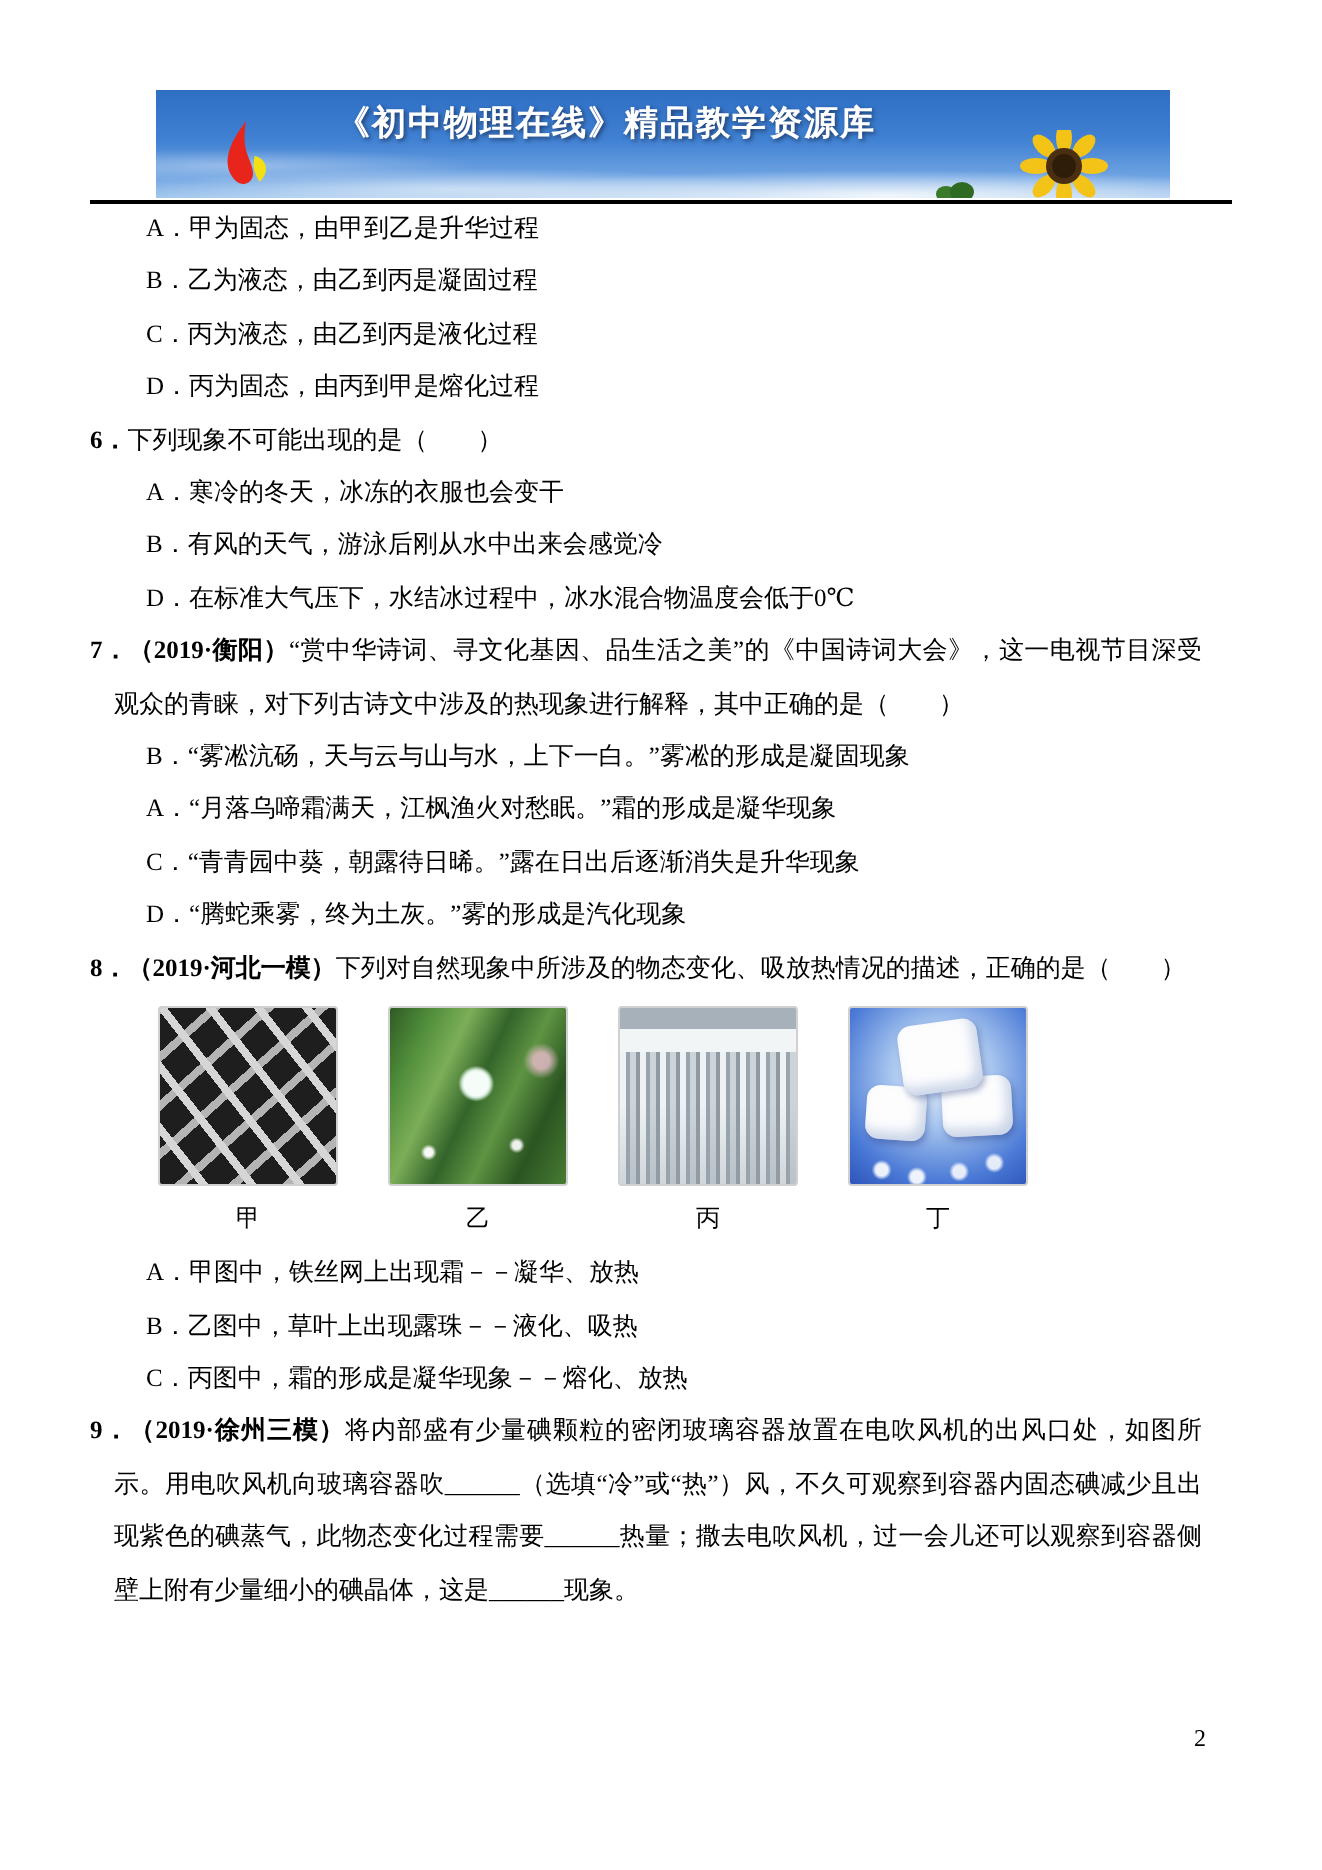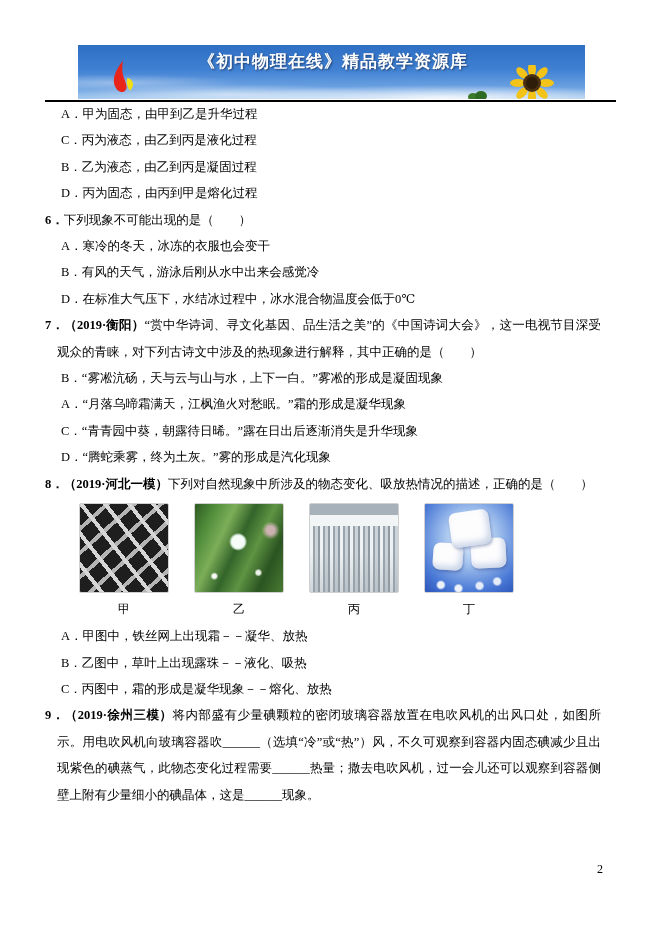--- a/index.html
+++ b/index.html
@@ -12,21 +12,21 @@
   .banner{
     position:absolute;left:78px;top:45px;width:507px;height:54px;
     background:
       radial-gradient(60% 34% at 72% 98%, rgba(255,255,255,.85), rgba(255,255,255,0) 70%),
       radial-gradient(45% 28% at 30% 92%, rgba(255,255,255,.55), rgba(255,255,255,0) 70%),
       radial-gradient(35% 22% at 8% 70%, rgba(255,255,255,.35), rgba(255,255,255,0) 70%),
       linear-gradient(to bottom,#2e6fc4 0%,#3f80d2 45%,#6ea3e2 80%,#a5c9ee 100%);
     overflow:hidden;
   }
   .banner-logo{position:absolute;left:32px;top:14px;width:26px;height:36px;}
-  .banner-text{position:absolute;left:90px;top:5px;width:330px;text-align:center;}
+  .banner-text{position:absolute;left:90px;top:5px;width:330px;text-align:left;}
   .banner-title{
     color:#fff;font-weight:bold;font-size:17px;line-height:24px;letter-spacing:1px;
     text-shadow:1px 1px 2px rgba(20,30,60,.65);
     font-family:"Liberation Serif",serif;
   }
   .banner-url{
     color:#ff1f1f;font-weight:bold;font-size:14px;line-height:18px;letter-spacing:2px;
     font-family:"Liberation Mono","DejaVu Sans Mono",monospace;
     text-shadow:0 1px 1px rgba(255,255,255,.4);
     margin-top:48px;
@@ -35,21 +35,21 @@
   .banner-plant{position:absolute;right:96px;bottom:-2px;width:22px;height:13px;}
   .header-rule{
     position:absolute;left:45px;top:100px;width:571px;height:0;
     border-top:2px solid #000;
   }
   
   .content{
     position:absolute;left:45px;top:101px;width:556px;
     font-size:12.5px;line-height:26.4px;text-align:justify;
   }
-  .opt{margin-left:16px;}
+  .opt{margin-left:28px;}
   .q-head{padding-left:12px;text-indent:-12px;}
   .q-num,.q-src{font-weight:bold;}
   
   .figs{display:flex;gap:25px;margin:6px 0 2px 34px;line-height:normal;}
   .fig{width:90px;text-align:center;}
   .fig-img{
     width:88px;height:88px;border:1px solid #d0d0d0;border-radius:2px;
     position:relative;overflow:hidden;
   }
   .fig-label{font-size:12px;line-height:24px;margin-top:4px;}
@@ -124,22 +124,22 @@
     </g>
     <circle cx="27" cy="18" r="9" fill="#4a3010"></circle>
     <circle cx="27" cy="18" r="6" fill="#2e1d08"></circle>
   </svg>
 </div>
 <div class="header-rule"></div>
 
 <div class="content">
 
   <div class="opt">A．甲为固态，由甲到乙是升华过程</div>
+  <div class="opt">B．乙为液态，由乙到丙是凝固过程</div>
   <div class="opt">C．丙为液态，由乙到丙是液化过程</div>
-  <div class="opt">B．乙为液态，由乙到丙是凝固过程</div>
   <div class="opt">D．丙为固态，由丙到甲是熔化过程</div>
 
   <div class="q-head"><b class="q-num">6．</b><span>下列现象不可能出现的是（　　）</span></div>
   <div class="opt">A．寒冷的冬天，冰冻的衣服也会变干</div>
   <div class="opt">B．有风的天气，游泳后刚从水中出来会感觉冷</div>
   <div class="opt">D．在标准大气压下，水结冰过程中，冰水混合物温度会低于0℃</div>
 
   <div class="q-head"><b class="q-num">7．</b><b class="q-src">（2019·衡阳）</b><span>“赏中华诗词、寻文化基因、品生活之美”的《中国诗词大会》，这一电视节目深受观众的青睐，对下列古诗文中涉及的热现象进行解释，其中正确的是（　　）</span></div>
   <div class="opt">B．“雾凇沆砀，天与云与山与水，上下一白。”雾凇的形成是凝固现象</div>
   <div class="opt">A．“月落乌啼霜满天，江枫渔火对愁眠。”霜的形成是凝华现象</div>

